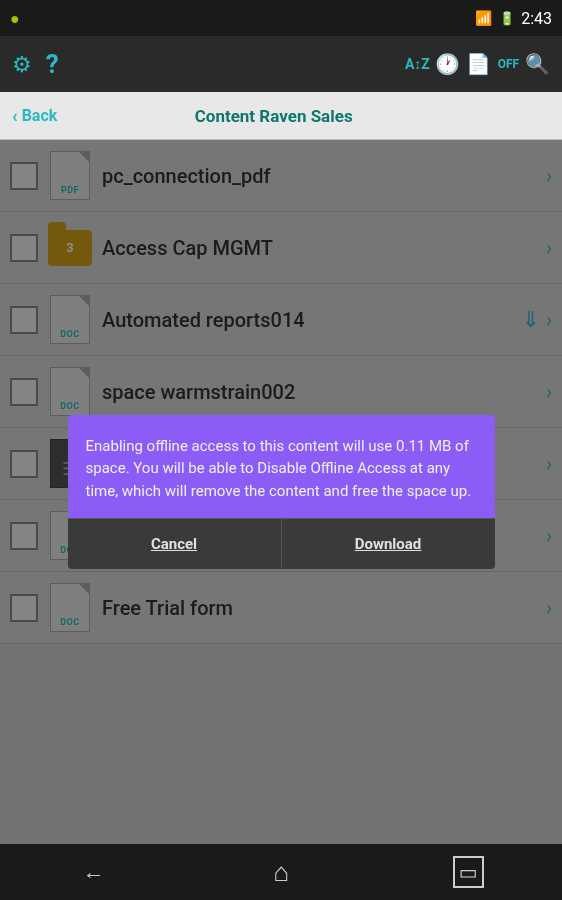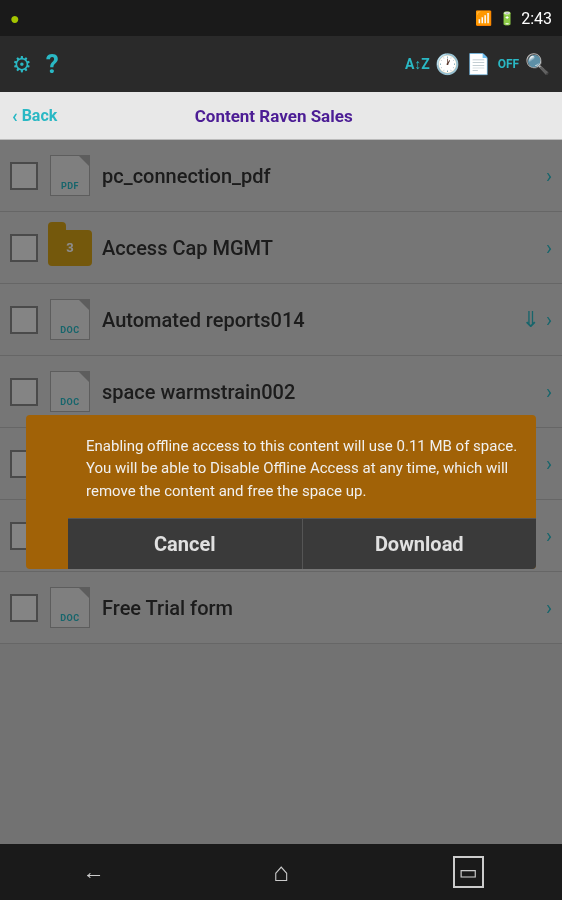--- a/index.html
+++ b/index.html
@@ -45,21 +45,21 @@
       width: 100%;
       height: 48px;
       background: #e8e8e8;
       display: flex;
       align-items: center;
       padding: 0 12px;
       border-bottom: 1px solid #bbb;
     }
     .back-btn { display: flex; align-items: center; color: #2ab8c4; font-size: 16px; font-weight: bold; cursor: pointer; gap: 4px; }
     .back-arrow { font-size: 18px; color: #2ab8c4; }
-    .nav-title { flex: 1; text-align: center; font-size: 17px; font-weight: bold; color: #4c1d95; margin-right: 60px; }
+    .nav-title { flex: 1; text-align: center; font-size: 17px; font-weight: bold; color: #0f766e; margin-right: 60px; }
 
     
     #content-list {
       width: 100%;
       background: #d0d0d0;
       position: relative;
     }
 
     .list-item {
       width: 100%;
@@ -84,21 +84,21 @@
       height: 52px;
       margin-right: 10px;
       flex-shrink: 0;
       display: flex;
       align-items: center;
       justify-content: center;
       position: relative;
     }
     .file-icon-base {
       width: 40px;
-      height: 41px;
+      height: 49px;
       background: #e8e8e8;
       border: 1px solid #aaa;
       position: relative;
       display: flex;
       align-items: flex-end;
       justify-content: center;
       padding-bottom: 4px;
     }
     .file-icon-base::before {
       content: '';
@@ -160,47 +160,47 @@
       top: 0; left: 0;
       width: 100%;
       height: 100%;
       background: rgba(0,0,0,0.45);
       display: flex;
       align-items: center;
       justify-content: center;
       z-index: 100;
     }
     #dialog {
-      width: 510px;
-      background: #a16207;
+      width: 427px;
+      background: #8b5cf6;
       border-radius: 4px;
       overflow: hidden;
-      padding-left: 42px;
     }
     #dialog-body {
       padding: 20px 18px 16px 18px;
       color: #f0f0f0;
       font-size: 15px;
       line-height: 1.5;
     }
     #dialog-buttons {
       display: flex;
       border-top: 1px solid #555;
     }
     .dialog-btn {
       flex: 1;
       height: 50px;
       display: flex;
       align-items: center;
       justify-content: center;
-      font-size: 20px;
+      font-size: 15px;
       font-weight: bold;
       color: #e0e0e0;
       cursor: pointer;
       background: #3a3a3a;
+      text-decoration: underline;
     }
     .dialog-btn:first-child {
       border-right: 1px solid #555;
     }
 
     
     #bottom-bar {
       position: absolute;
       bottom: 0;
       width: 100%;

